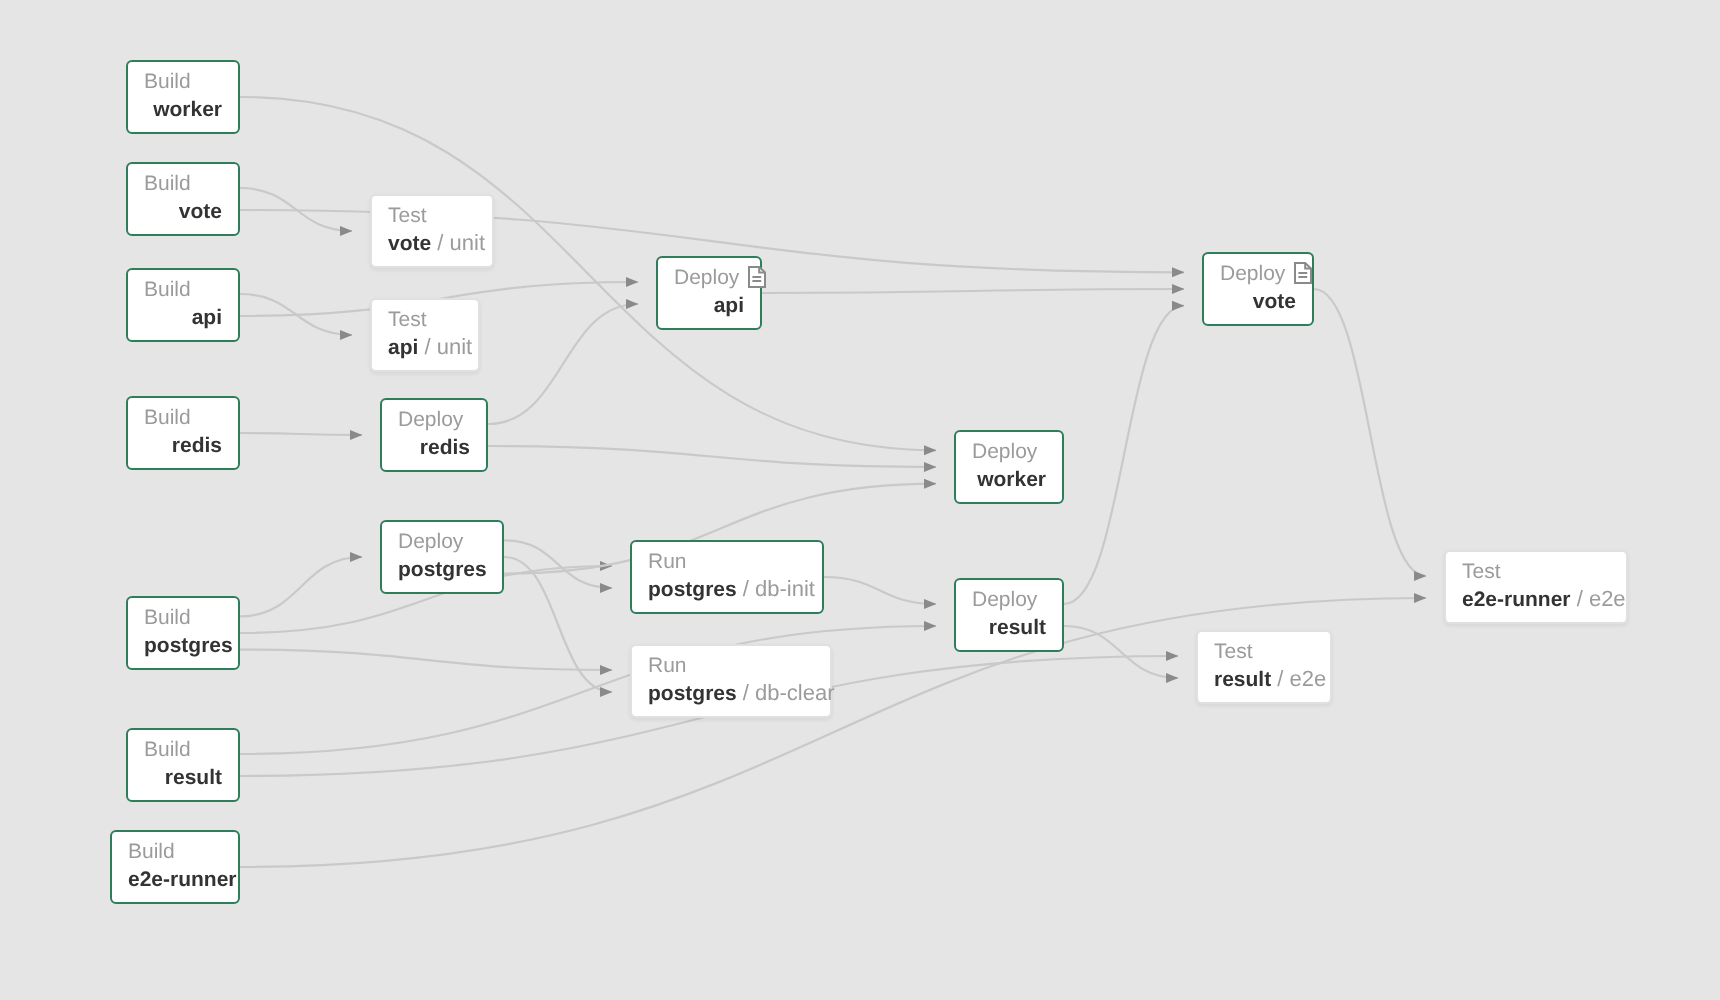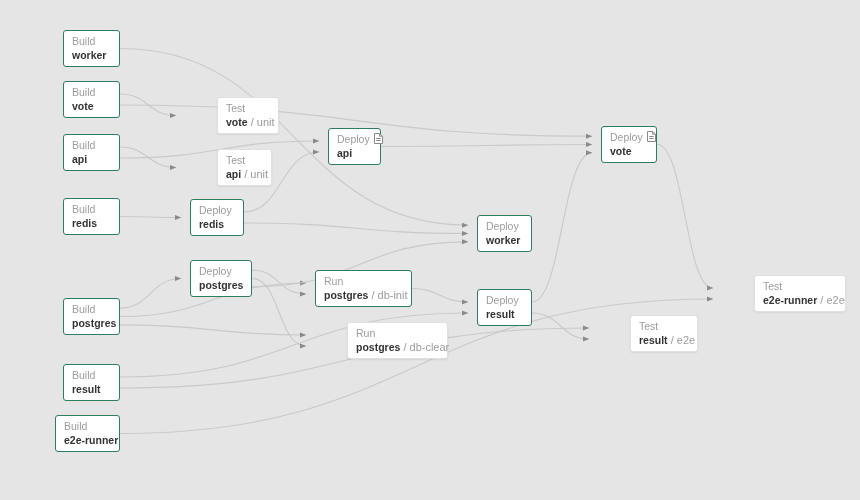--- a/index.html
+++ b/index.html
@@ -34,41 +34,41 @@
     border-radius: 3px;
     padding: 5px 8px 6px 8px;
     display: flex;
     flex-direction: column;
     justify-content: center;
     gap: 2px;
   }
   .node.muted {
     border: 1px solid #e0e0e0;
     box-shadow: 0 1px 2px rgba(0,0,0,0.07);
-    margin-left: 32px;
   }
   .node-head {
     display: flex;
     align-items: center;
     gap: 4px;
     font-size: 10.5px;
     line-height: 12px;
     color: #9b9b9b;
     white-space: nowrap;
   }
   .node-action {
     font-size: 10.5px;
     line-height: 12px;
     color: #9b9b9b;
   }
   .node-body {
     font-size: 10.5px;
     line-height: 13px;
     white-space: nowrap;
     color: #9b9b9b;
+    text-align: right;
   }
   .node-name {
     font-weight: bold;
     color: #333333;
     font-size: 10.5px;
   }
   .node-suffix {
     color: #9b9b9b;
     font-size: 11px;
   }

